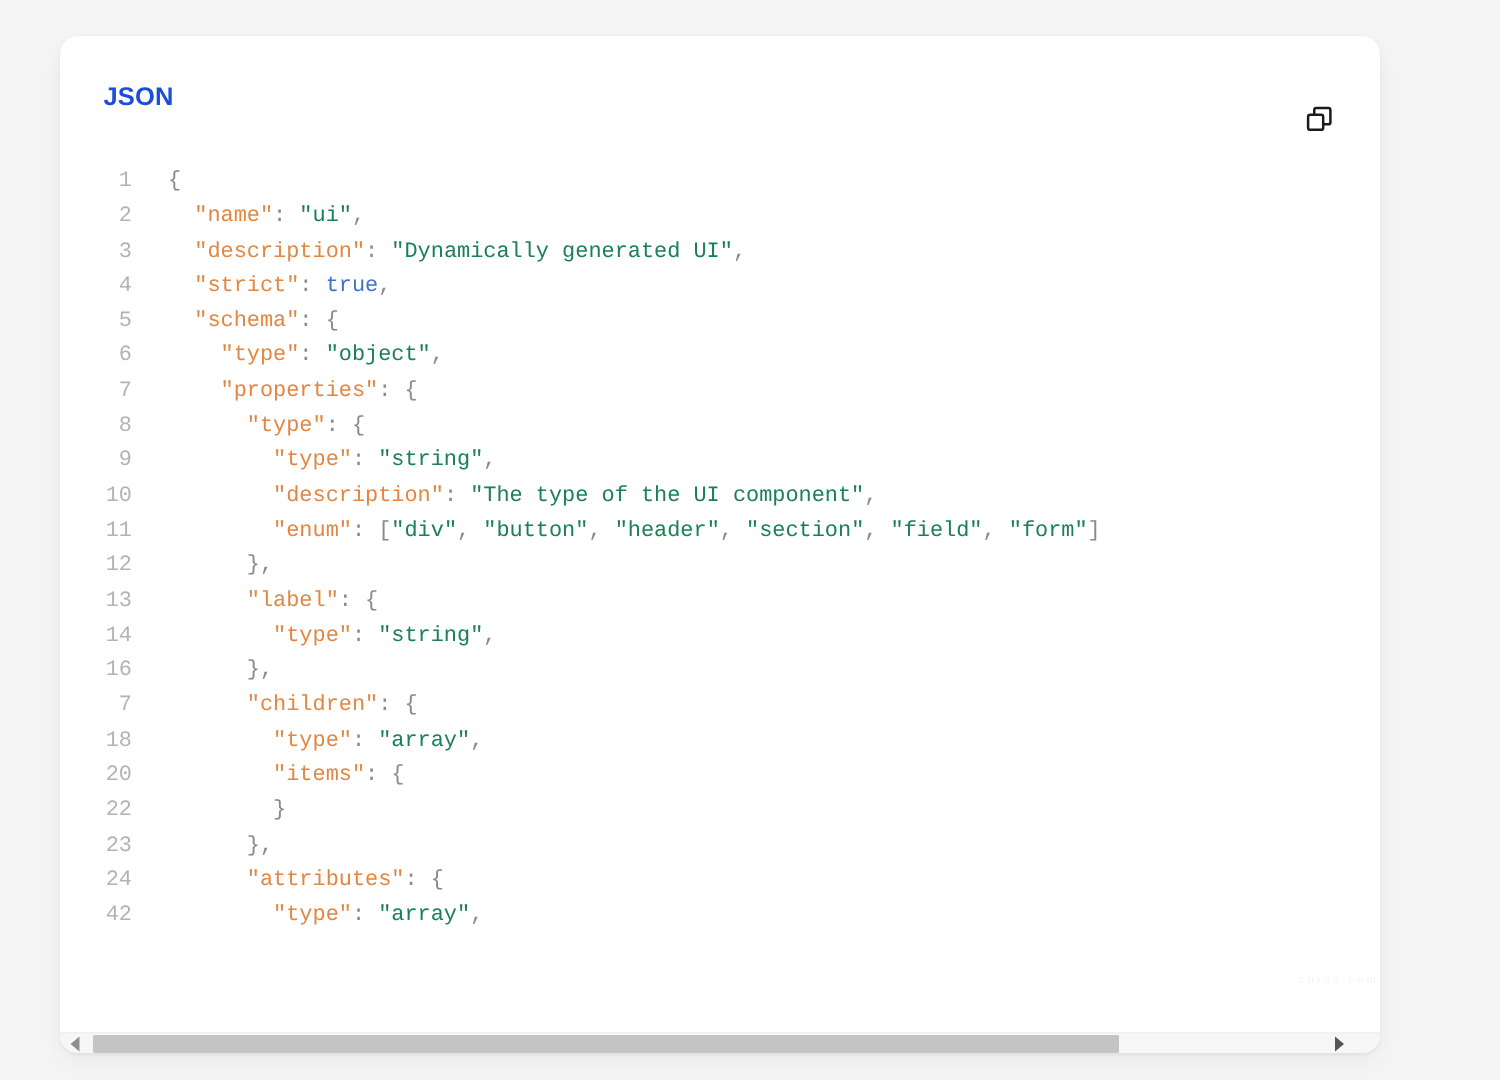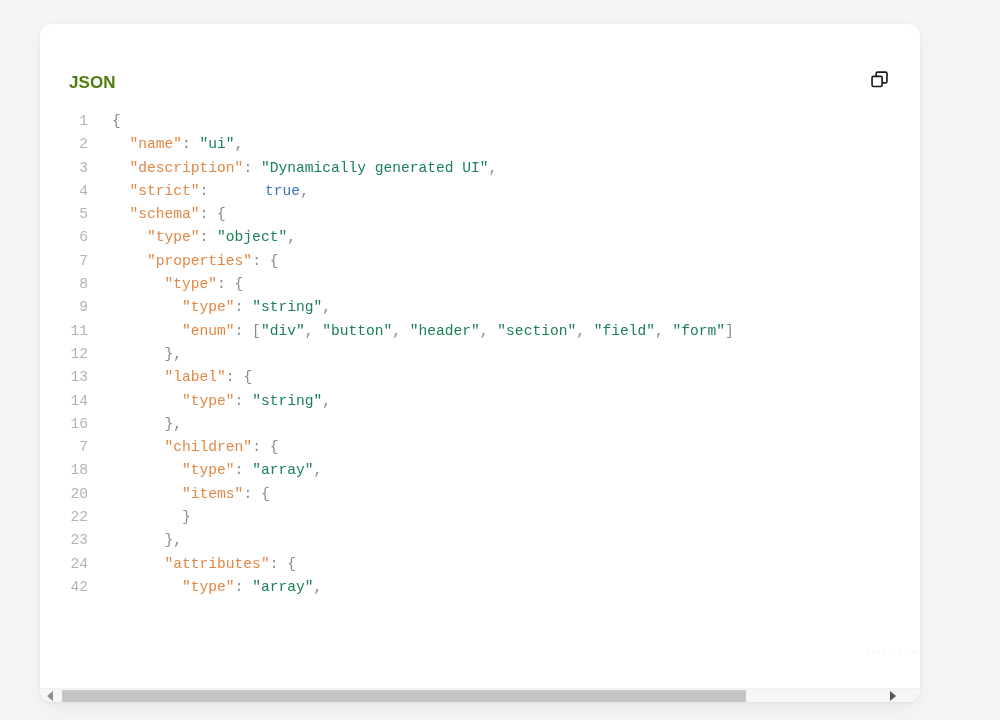--- a/index.html
+++ b/index.html
@@ -27,24 +27,24 @@
     overflow: hidden;
   }
   
   #card-header {
     position: absolute;
     left: 0; top: 0;
     width: 880px; height: 86px;
   }
   #panel-title {
     position: absolute;
-    left: 29px; top: 50px;
+    left: 29px; top: 32px;
     font-size: 17px;
     font-weight: bold;
-    color: #4d7c0f;
+    color: #1d4ed8;
     letter-spacing: 0.1px;
     line-height: 1;
   }
   #copy-button {
     position: absolute;
     left: 820px; top: 40px;
     width: 38px; height: 34px;
     display: flex; align-items: center; justify-content: center;
     background: transparent;
     border: none;
@@ -83,21 +83,21 @@
     font-size: 14.6px;
     user-select: none;
   }
   .lc {
     position: absolute;
     left: 72px; top: 0;
     white-space: pre;
   }
   .tok-key   { color: #e28743; }
   .tok-str   { color: #1a8055; }
-  .tok-bool  { color: #3f72c8; margin-left: 48px; }
+  .tok-bool  { color: #3f72c8; }
   .tok-punc  { color: #8a8a8a; }
   .tok-plain { color: #545454; }
   
   #hscrollbar {
     position: absolute;
     left: 0px; top: 664px;
     width: 903px; height: 14px;
     background: #f6f6f6;
     border-top: 1px solid #f0f0f0;
   }
@@ -182,20 +182,21 @@
         <div id="code-lines">
             <div class="code-line"><span class="ln">1</span><span class="lc"><span class="tok-punc">{</span></span></div>
             <div class="code-line"><span class="ln">2</span><span class="lc"><span class="tok-plain">  </span><span class="tok-key">"name"</span><span class="tok-punc">: </span><span class="tok-str">"ui"</span><span class="tok-punc">,</span></span></div>
             <div class="code-line"><span class="ln">3</span><span class="lc"><span class="tok-plain">  </span><span class="tok-key">"description"</span><span class="tok-punc">: </span><span class="tok-str">"Dynamically generated UI"</span><span class="tok-punc">,</span></span></div>
             <div class="code-line"><span class="ln">4</span><span class="lc"><span class="tok-plain">  </span><span class="tok-key">"strict"</span><span class="tok-punc">: </span><span class="tok-bool">true</span><span class="tok-punc">,</span></span></div>
             <div class="code-line"><span class="ln">5</span><span class="lc"><span class="tok-plain">  </span><span class="tok-key">"schema"</span><span class="tok-punc">: </span><span class="tok-punc">{</span></span></div>
             <div class="code-line"><span class="ln">6</span><span class="lc"><span class="tok-plain">    </span><span class="tok-key">"type"</span><span class="tok-punc">: </span><span class="tok-str">"object"</span><span class="tok-punc">,</span></span></div>
             <div class="code-line"><span class="ln">7</span><span class="lc"><span class="tok-plain">    </span><span class="tok-key">"properties"</span><span class="tok-punc">: </span><span class="tok-punc">{</span></span></div>
             <div class="code-line"><span class="ln">8</span><span class="lc"><span class="tok-plain">      </span><span class="tok-key">"type"</span><span class="tok-punc">: </span><span class="tok-punc">{</span></span></div>
             <div class="code-line"><span class="ln">9</span><span class="lc"><span class="tok-plain">        </span><span class="tok-key">"type"</span><span class="tok-punc">: </span><span class="tok-str">"string"</span><span class="tok-punc">,</span></span></div>
+            <div class="code-line"><span class="ln">10</span><span class="lc"><span class="tok-plain">        </span><span class="tok-key">"description"</span><span class="tok-punc">: </span><span class="tok-str">"The type of the UI component"</span><span class="tok-punc">,</span></span></div>
             <div class="code-line"><span class="ln">11</span><span class="lc"><span class="tok-plain">        </span><span class="tok-key">"enum"</span><span class="tok-punc">: [</span><span class="tok-str">"div"</span><span class="tok-punc">, </span><span class="tok-str">"button"</span><span class="tok-punc">, </span><span class="tok-str">"header"</span><span class="tok-punc">, </span><span class="tok-str">"section"</span><span class="tok-punc">, </span><span class="tok-str">"field"</span><span class="tok-punc">, </span><span class="tok-str">"form"</span><span class="tok-punc">]</span></span></div>
             <div class="code-line"><span class="ln">12</span><span class="lc"><span class="tok-plain">      </span><span class="tok-punc">},</span></span></div>
             <div class="code-line"><span class="ln">13</span><span class="lc"><span class="tok-plain">      </span><span class="tok-key">"label"</span><span class="tok-punc">: </span><span class="tok-punc">{</span></span></div>
             <div class="code-line"><span class="ln">14</span><span class="lc"><span class="tok-plain">        </span><span class="tok-key">"type"</span><span class="tok-punc">: </span><span class="tok-str">"string"</span><span class="tok-punc">,</span></span></div>
             <div class="code-line"><span class="ln">16</span><span class="lc"><span class="tok-plain">      </span><span class="tok-punc">},</span></span></div>
             <div class="code-line"><span class="ln">7</span><span class="lc"><span class="tok-plain">      </span><span class="tok-key">"children"</span><span class="tok-punc">: </span><span class="tok-punc">{</span></span></div>
             <div class="code-line"><span class="ln">18</span><span class="lc"><span class="tok-plain">        </span><span class="tok-key">"type"</span><span class="tok-punc">: </span><span class="tok-str">"array"</span><span class="tok-punc">,</span></span></div>
             <div class="code-line"><span class="ln">20</span><span class="lc"><span class="tok-plain">        </span><span class="tok-key">"items"</span><span class="tok-punc">: </span><span class="tok-punc">{</span></span></div>
             <div class="code-line"><span class="ln">22</span><span class="lc"><span class="tok-plain">        </span><span class="tok-punc">}</span></span></div>
             <div class="code-line"><span class="ln">23</span><span class="lc"><span class="tok-plain">      </span><span class="tok-punc">},</span></span></div>

